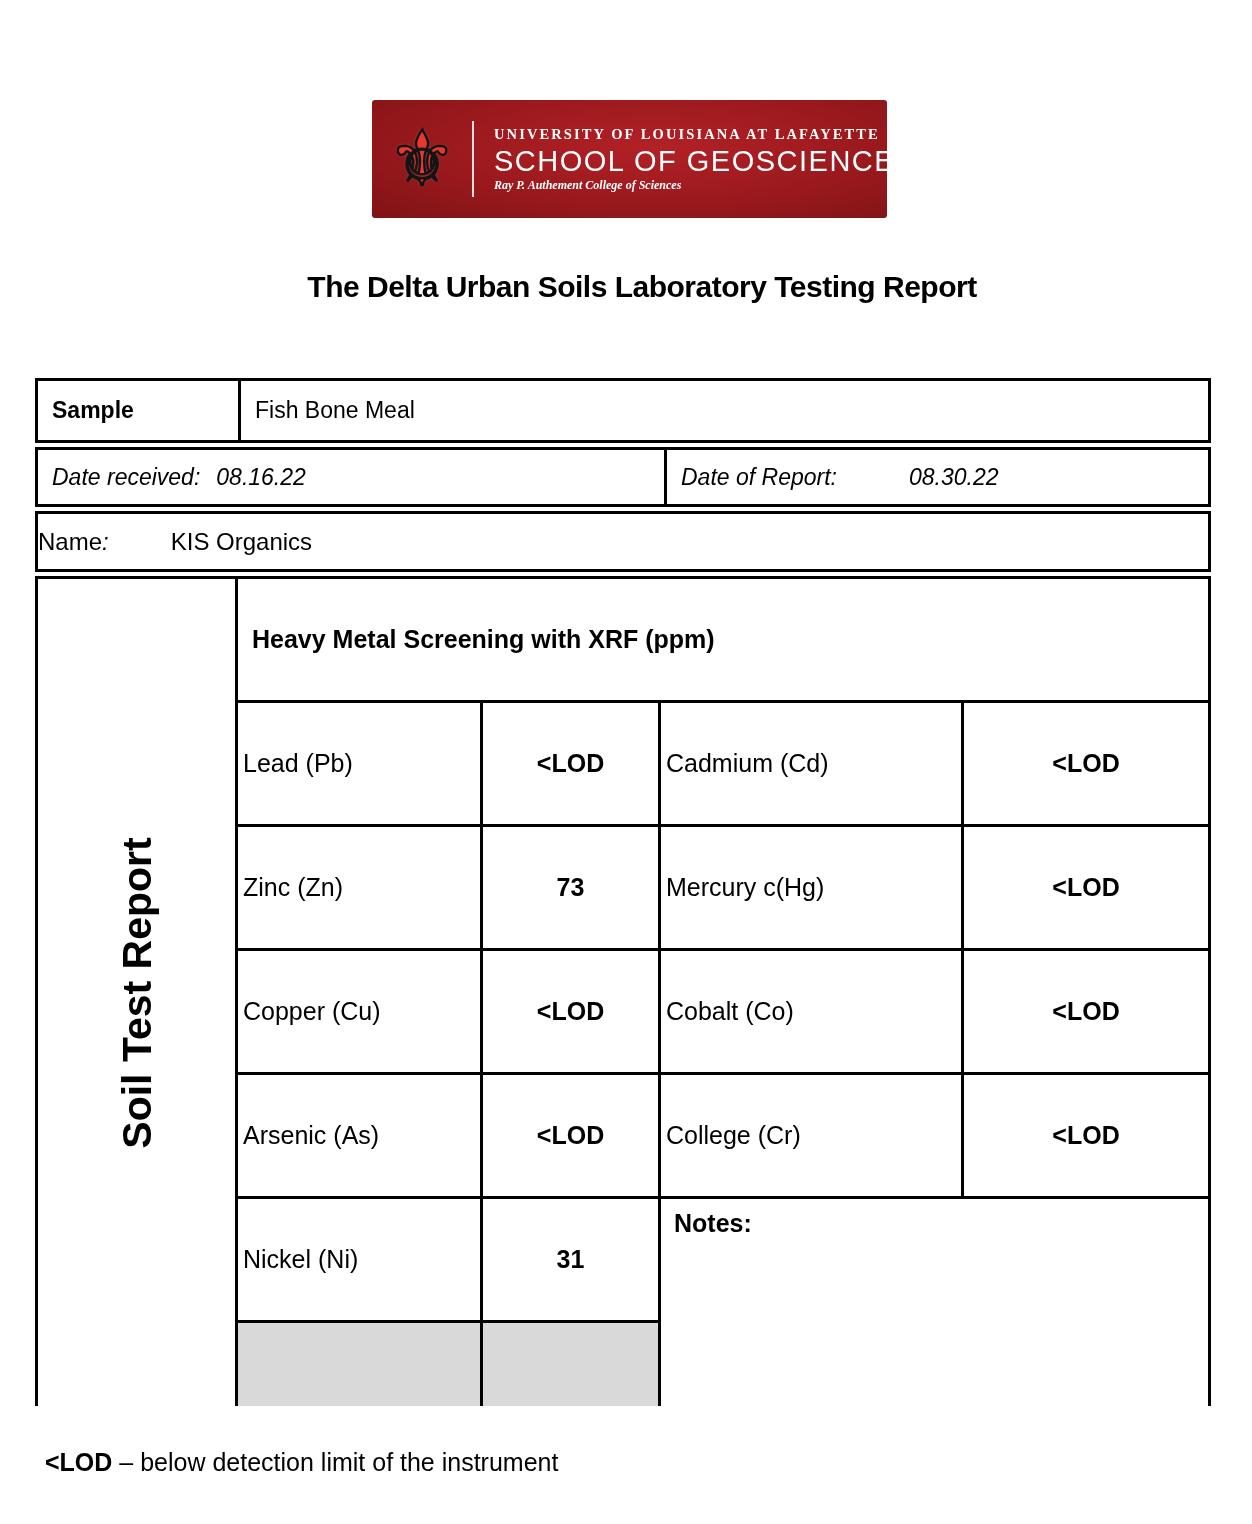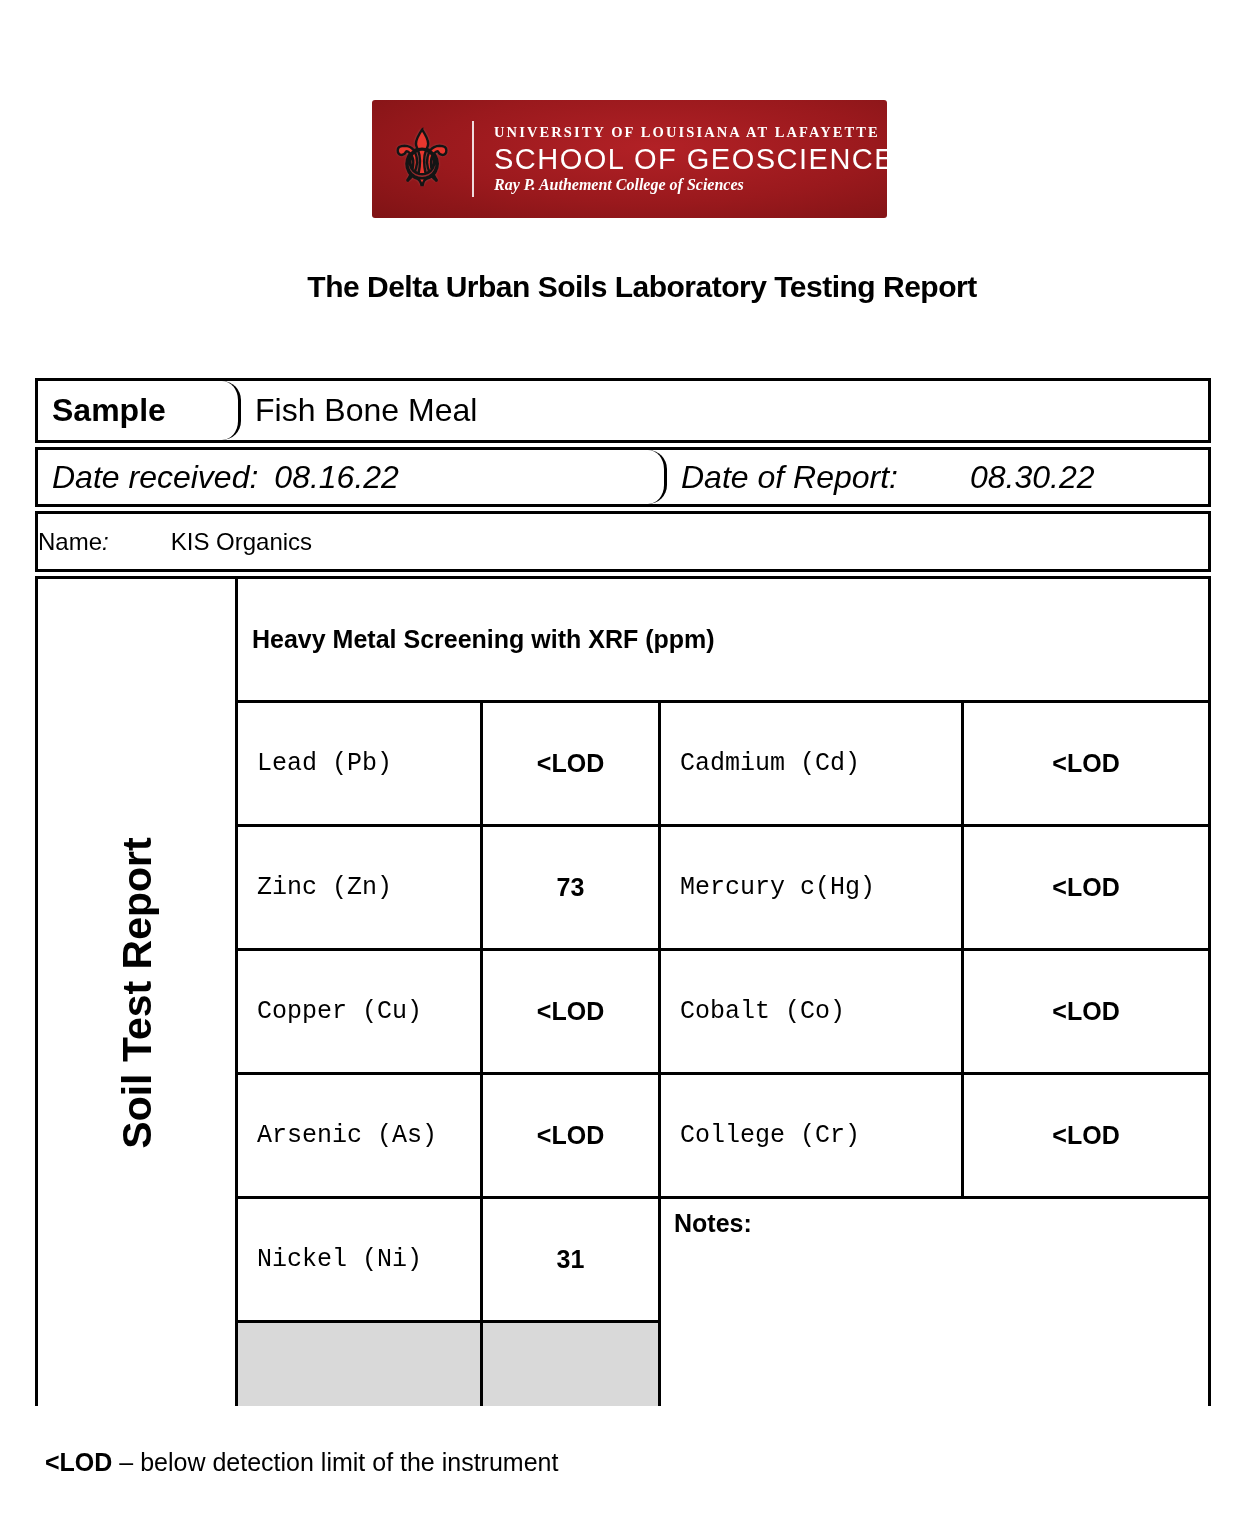--- a/index.html
+++ b/index.html
@@ -42,37 +42,37 @@
     white-space: nowrap;
   }
   .banner-school {
     font-family: "Liberation Sans", sans-serif;
     font-size: 29px; letter-spacing: 1.5px; font-weight: 400;
     margin-top: 2px; white-space: nowrap;
   }
   .banner-college {
     font-family: "Liberation Serif", serif;
     font-style: italic; font-weight: 600;
-    font-size: 16px; margin-top: 0; white-space: nowrap;
+    font-size: 12px; margin-top: 0; white-space: nowrap;
   }
 
   
   .page-title {
     position: absolute; left: 16px; top: 270px; width: 100%;
     text-align: center;
     font-size: 30px; font-weight: 700; letter-spacing: -0.5px;
   }
 
   
   .box { position: absolute; left: 35px; width: 1176px; border: 3px solid #000; background: #fff; }
   .row-sample { top: 378px; height: 65px; display: flex; }
   .row-dates  { top: 447px; height: 60px; display: flex; }
   .row-name   { top: 511px; height: 61px; display: flex; align-items: center; }
 
-  .cell { display: flex; align-items: center; padding-left: 14px; font-size: 32px; border-radius: 19px; }
+  .cell { display: flex; align-items: center; padding-left: 14px; font-size: 23px; }
   .sample-label-cell { width: 203px; border-right: 3px solid #000; font-weight: 700; }
   .sample-value-cell { flex: 1; }
   .date-recv-cell { width: 629px; border-right: 3px solid #000; font-style: italic; }
   .date-rep-cell  { flex: 1; font-style: italic; gap: 28px; }
   .gap-sm { display: inline-block; width: 16px; }
   .name-cell { padding-left: 0; font-size: 24px; display: flex; align-items: center; }
   .name-colon { font-style: italic; }
   .gap-name { display: inline-block; width: 62px; }
 
   
@@ -97,21 +97,21 @@
     display: flex; align-items: center; padding-left: 14px;
     font-size: 25px; font-weight: 700;
   }
   .results-grid {
     flex: 1;
     display: grid;
     grid-template-columns: 245px 178px 303px 1fr;
     grid-template-rows: 124px 124px 124px 124px 124px 1fr;
   }
   .g-cell { display: flex; align-items: center; font-size: 25px; }
-  .m-label { padding-left: 19px; border-right: 3px solid #000; border-bottom: 3px solid #000; font-family: Liberation Mono, monospace; }
+  .m-label { padding-left: 5px; border-right: 3px solid #000; border-bottom: 3px solid #000; }
   .m-value { justify-content: center; font-weight: 700; border-right: 3px solid #000; border-bottom: 3px solid #000; }
   .m-label.last-col, .m-value.last-col { border-right: none; }
   .notes-cell {
     grid-column: 3 / 5; grid-row: 5 / 7;
     padding: 10px 0 0 13px;
     font-size: 25px; font-weight: 700;
     align-items: flex-start; display: flex;
   }
   .empty-cell { border-right: 3px solid #000; border-bottom: none; background: #d9d9d9; }
 

